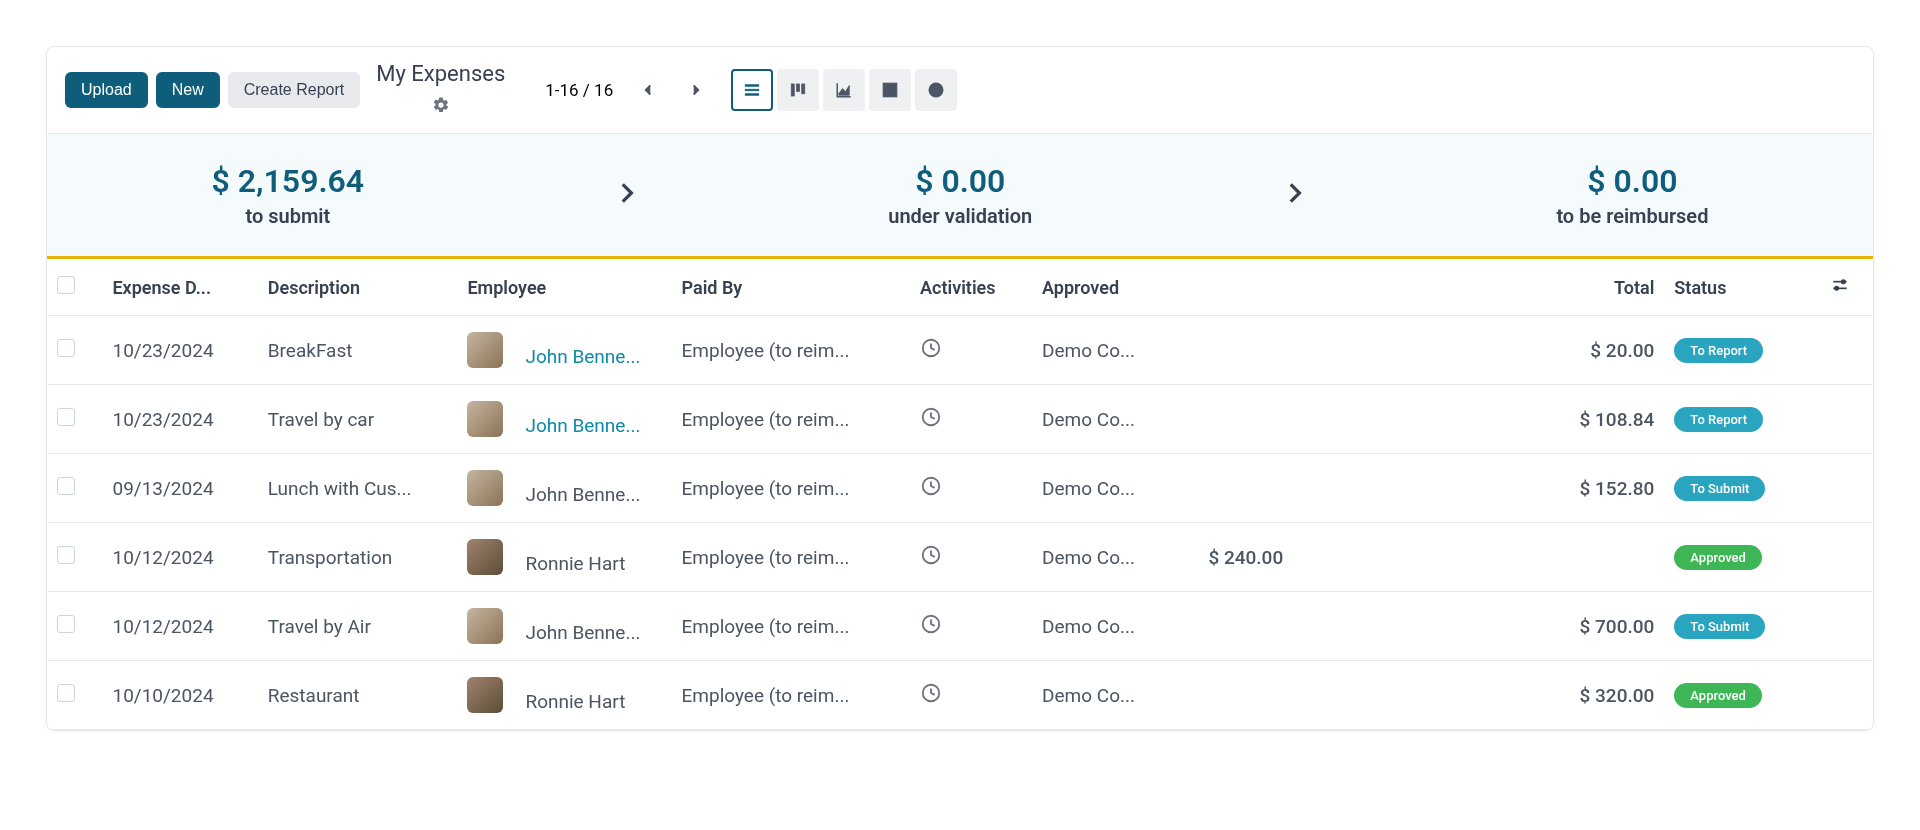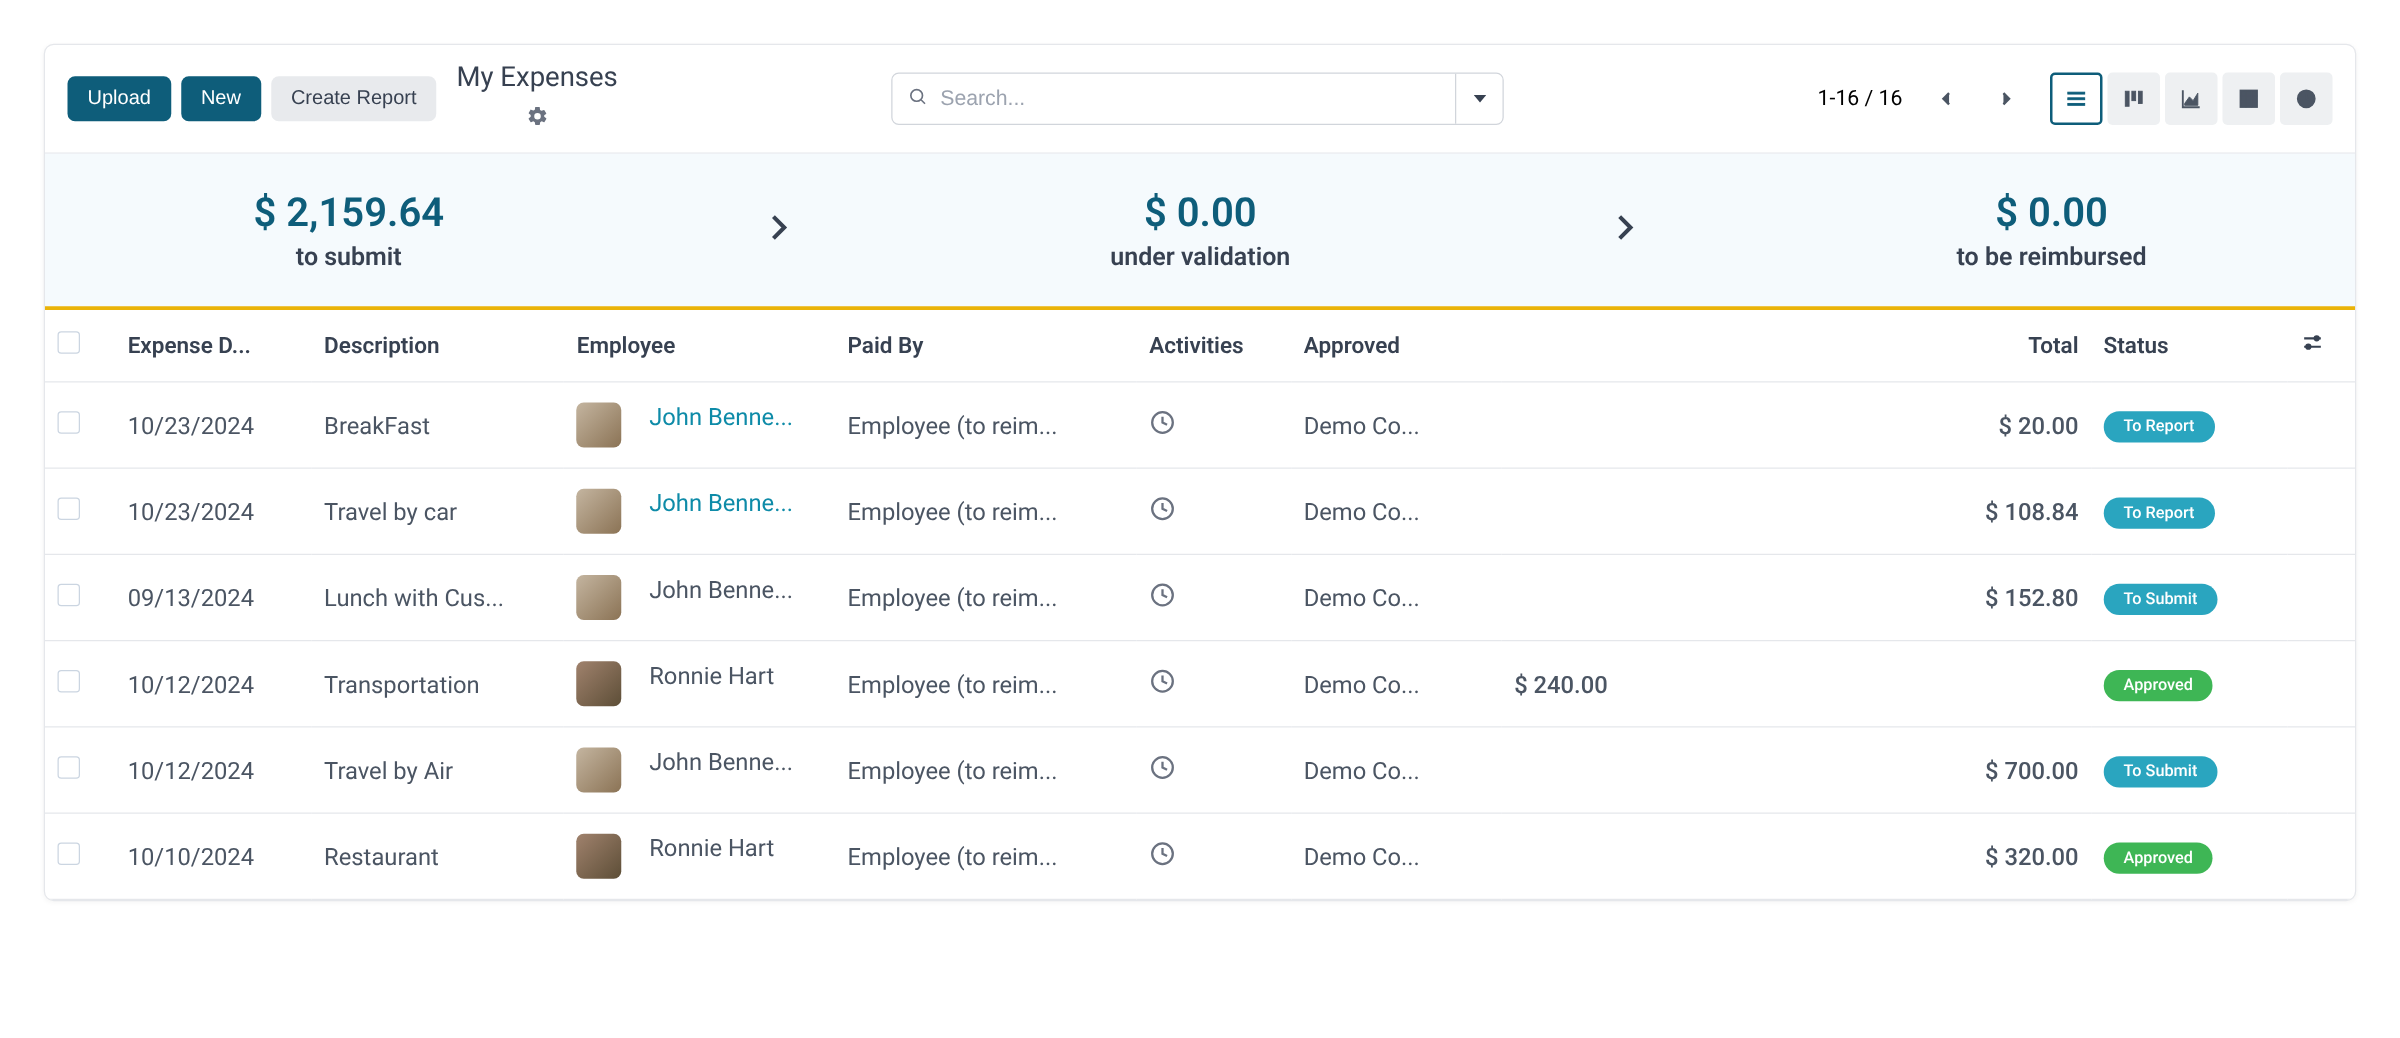--- a/index.html
+++ b/index.html
@@ -1,17 +1,17 @@
 <!DOCTYPE html>
 <html><head>
 <meta charset="utf-8">
 <style>
 * { box-sizing: border-box; margin: 0; padding: 0; }
 body { font-family: -apple-system, BlinkMacSystemFont, "Segoe UI", Roboto, sans-serif; background: #fff; color: #374151; font-size: 15px; }
-.app { width: 1920px; margin: 0 auto; padding: 35px; }
+.app { width: 1920px; margin: 0 auto; padding: 46px; }
 .container { border: 1px solid #e5e7eb; border-radius: 8px; overflow: hidden; background: #fff; box-shadow: 0 1px 4px rgba(0,0,0,0.04); }
 
 
 .toolbar { display: flex; align-items: center; padding: 14px 18px; gap: 8px; border-bottom: 1px solid #e5e7eb; }
 .btn { display: inline-flex; align-items: center; justify-content: center; padding: 9px 16px; border-radius: 6px; font-size: 16px; font-weight: 500; cursor: pointer; border: none; }
 .btn-primary { background: #0e5d7a; color: #fff; }
 .btn-secondary { background: #e8eaed; color: #374151; }
 .title-wrap { display: flex; align-items: center; gap: 8px; margin-left: 8px; font-size: 22px; color: #374151; flex-direction: column; }
 .gear-icon svg { width: 18px; height: 18px; fill: #6b7280; }
 .search-wrap { margin-left: auto; margin-right: auto; display: flex; align-items: center; border: 1px solid #d1d5db; border-radius: 6px; height: 42px; width: 490px; position: relative; }
@@ -47,21 +47,21 @@
 .col-date { width: 140px; }
 .col-desc { width: 180px; }
 .col-emp { width: 180px; }
 .col-paid { width: 215px; }
 .col-act { width: 110px; text-align: center; }
 .col-co { width: 150px; }
 .col-total { width: 420px; text-align: right; padding-right: 18px; }
 .col-status { width: 140px; }
 .col-opts { width: 48px; text-align: center; }
 .checkbox { width: 18px; height: 18px; border: 1.5px solid #cbd5e1; border-radius: 3px; display: inline-block; background: #fff; }
-.emp-cell { display: flex; align-items: flex-start; gap: 22px; }
+.emp-cell { display: flex; align-items: flex-end; gap: 22px; }
 .avatar { width: 36px; height: 36px; border-radius: 6px; background: linear-gradient(135deg,#c4b5a0,#8b7355); display: inline-block; flex-shrink: 0; }
 .avatar.alt { background: linear-gradient(135deg,#a0826d,#5d4e37); }
 .clock svg { width: 22px; height: 22px; stroke: #6b7280; fill: none; stroke-width: 2; }
 .link-cell { color: #0e8ba8; }
 .badge { display: inline-block; padding: 5px 16px; border-radius: 999px; color: #fff; font-size: 13px; font-weight: 500; }
 .badge.teal { background: #2aa5bf; }
 .badge.green { background: #3eb655; }
 .opts-icon svg { width: 20px; height: 20px; stroke: #374151; fill: none; stroke-width: 2; }
 .total-cell { font-weight: 500; }
 </style>
@@ -77,36 +77,20 @@
     <button class="btn btn-secondary">Create Report</button>
     <div class="title-wrap">
       <span>My Expenses</span>
       <span class="gear-icon">
         <svg viewBox="0 0 24 24">
               <path d="M19.14 12.94a7.07 7.07 0 0 0 .05-.94 7.07 7.07 0 0 0-.05-.94l2.03-1.58a.5.5 0 0 0 .12-.64l-1.92-3.32a.5.5 0 0 0-.6-.22l-2.39.96a7.03 7.03 0 0 0-1.62-.94l-.36-2.54A.5.5 0 0 0 14 2h-4a.5.5 0 0 0-.5.42l-.36 2.54c-.58.24-1.12.55-1.62.94l-2.39-.96a.5.5 0 0 0-.6.22L2.61 8.48a.5.5 0 0 0 .12.64l2.03 1.58c-.03.31-.05.63-.05.94s.02.63.05.94L2.73 14.16a.5.5 0 0 0-.12.64l1.92 3.32c.14.24.43.34.6.22l2.39-.96c.5.39 1.04.7 1.62.94l.36 2.54c.4.24.25.42.5.42h4c.25 0 .46-.18.5-.42l.36-2.54c.58-.24 1.12-.55 1.62-.94l2.39.96c.17.12.46.02.6-.22l1.92-3.32a.5.5 0 0 0-.12-.64l-2.03-1.58ZM12 15.5A3.5 3.5 0 1 1 12 8.5a3.5 3.5 0 0 1 0 7Z"></path>
             </svg>
       </span>
     </div>
 
-    <div class="search-wrap">
-      <div class="search-inner">
-        <span>
-          <svg viewBox="0 0 24 24" stroke-width="2">
-                <circle cx="11" cy="11" r="7"></circle>
-                <line x1="21" y1="21" x2="16.5" y2="16.5"></line>
-              </svg>
-        </span>
-        <input class="search-input" placeholder="Search..." style="">
-      </div>
-      <div class="search-caret">
-        <svg viewBox="0 0 10 10">
-              <path d="M0 2 L5 8 L10 2 Z"></path>
-            </svg>
-      </div>
-    </div>
 
     <div class="right-controls">
       <span class="pager-text">1-16 / 16</span>
       <span class="icon-btn plain">
         <svg viewBox="0 0 24 24" fill="none" stroke-width="2.5">
               <polyline points="15 18 9 12 15 6"></polyline>
             </svg>
       </span>
       <span class="icon-btn plain">
         <svg viewBox="0 0 24 24" fill="none" stroke-width="2.5">

